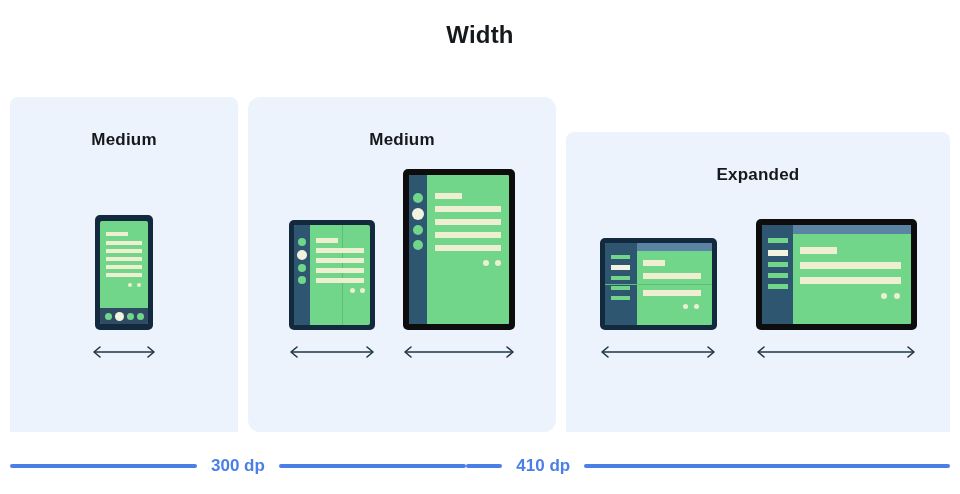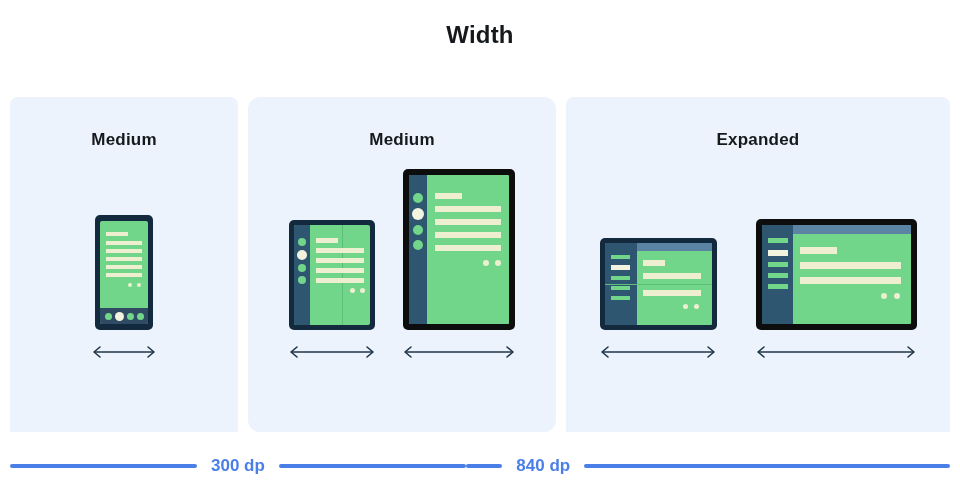--- a/index.html
+++ b/index.html
@@ -28,21 +28,21 @@
     width: 940px; height: 335px;
     display: flex; gap: 10px;
   }
   .panel {
     background: #ecf3fc;
     border-radius: 8px 8px 0 0;
     position: relative;
   }
   .panel.compact  { width: 228px; }
   .panel.medium   { width: 308px; border-radius: 12px; }
-  .panel.expanded { width: 384px; }
+  .panel.expanded { width: 384px; margin-top: 35px; }
 
   .panel-title {
     position: absolute; top: 33px; left: 0; width: 100%;
     text-align: center; font-size: 17px; font-weight: bold;
     color: #16191c; letter-spacing: 0.2px;
   }
 
   
   .stage {
     position: absolute; left: 0; bottom: 72px; width: 100%;
@@ -269,17 +269,17 @@
       </div>
     </div>
 
   </div>
 
   <div class="dp-row">
     <div class="dp-rule rule-a"></div>
     <div class="dp-label">300 dp</div>
     <div class="dp-rule rule-b"></div>
     <div class="dp-rule rule-c"></div>
-    <div class="dp-label">840 dp</div>
+    <div class="dp-label">410 dp</div>
     <div class="dp-rule rule-d"></div>
   </div>
 
 </div>
 
 </body></html>

